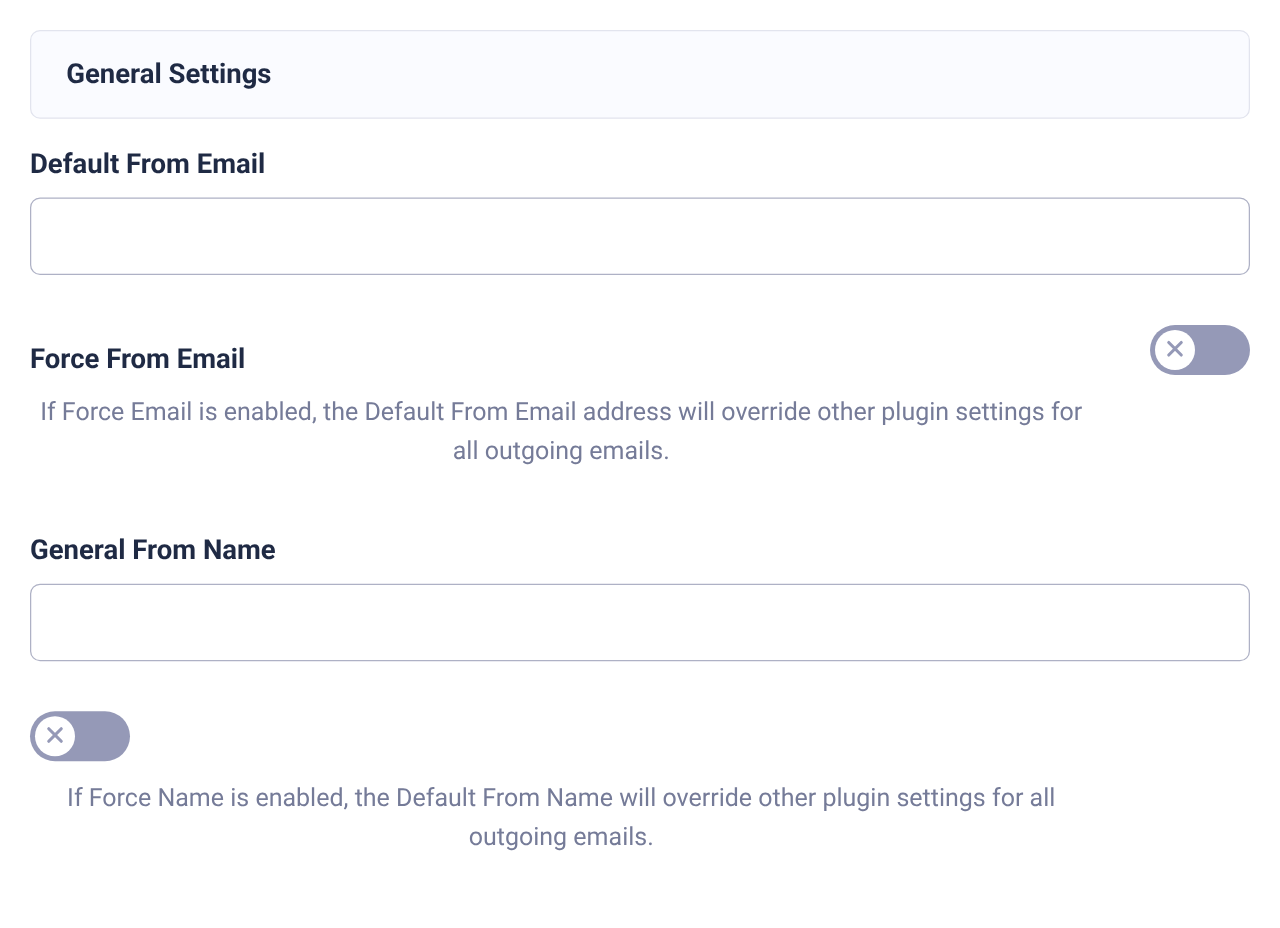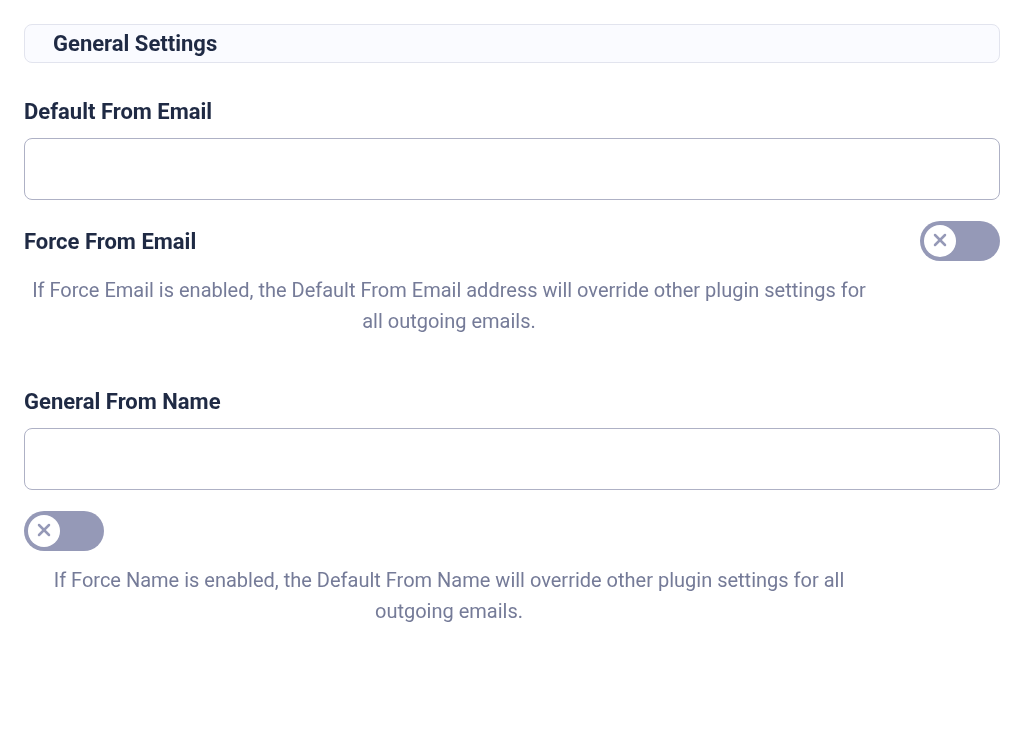--- a/index.html
+++ b/index.html
@@ -13,32 +13,32 @@
       background: #fff;
       padding: 24px;
       color: #1e293b;
       width: 1024px;
     }
 
     .section-header {
       border: 1px solid #e2e4ee;
       background: #fafbff;
       border-radius: 8px;
-      padding: 6px 28px;
-      margin-bottom: 36px;
+      padding: 22px 28px;
+      margin-bottom: 24px;
     }
 
     .section-header h2 {
       font-size: 22px;
       font-weight: 700;
       color: #1f2a44;
     }
 
     .form-group {
-      margin-bottom: 21px;
+      margin-bottom: 40px;
     }
 
     .form-label {
       font-size: 22px;
       font-weight: 700;
       color: #1f2a44;
       display: block;
       margin-bottom: 14px;
     }
 
@@ -47,21 +47,21 @@
       height: 62px;
       border: 1.5px solid #aeb1c5;
       border-radius: 8px;
       padding: 12px 16px;
       font-size: 18px;
       background: #fff;
     }
 
     .toggle-row {
       display: flex;
-      align-items: center;
+      align-items: flex-end;
       justify-content: space-between;
       margin-bottom: 14px;
     }
 
     .toggle-label {
       font-size: 22px;
       font-weight: 700;
       color: #1f2a44;
     }
 

